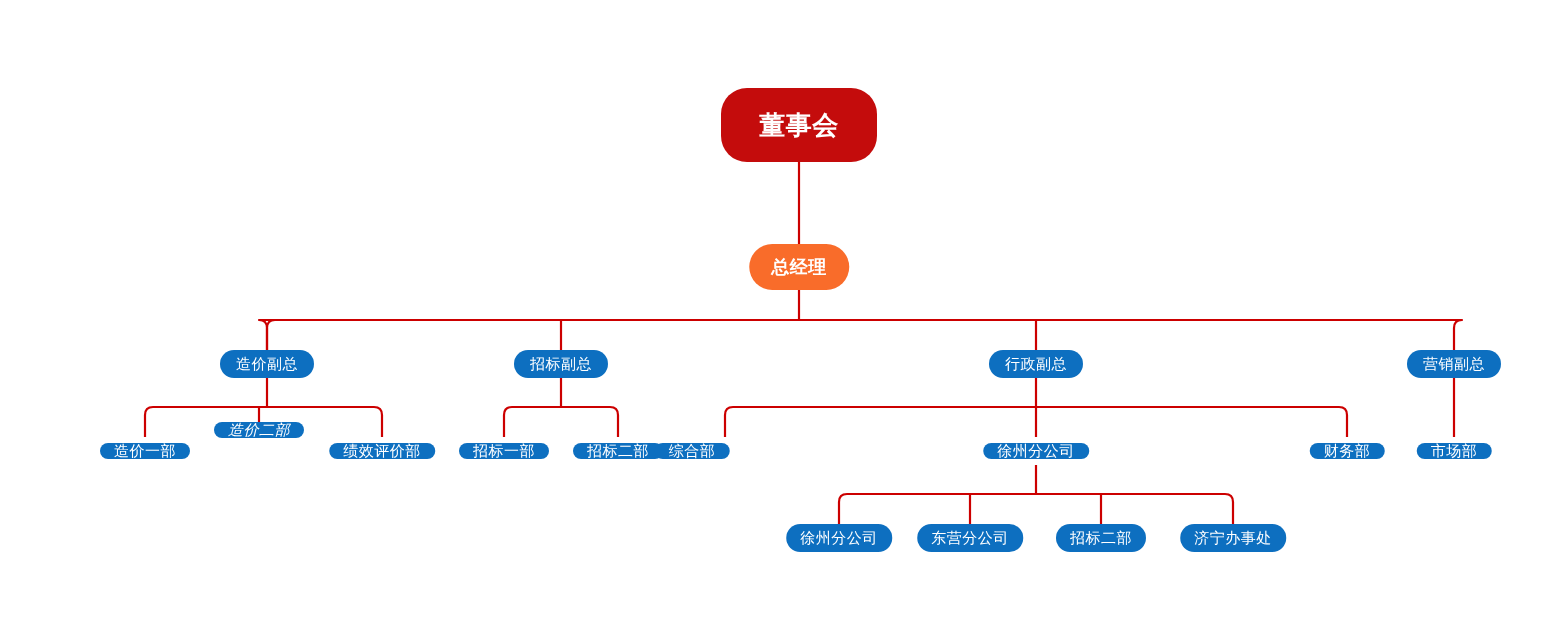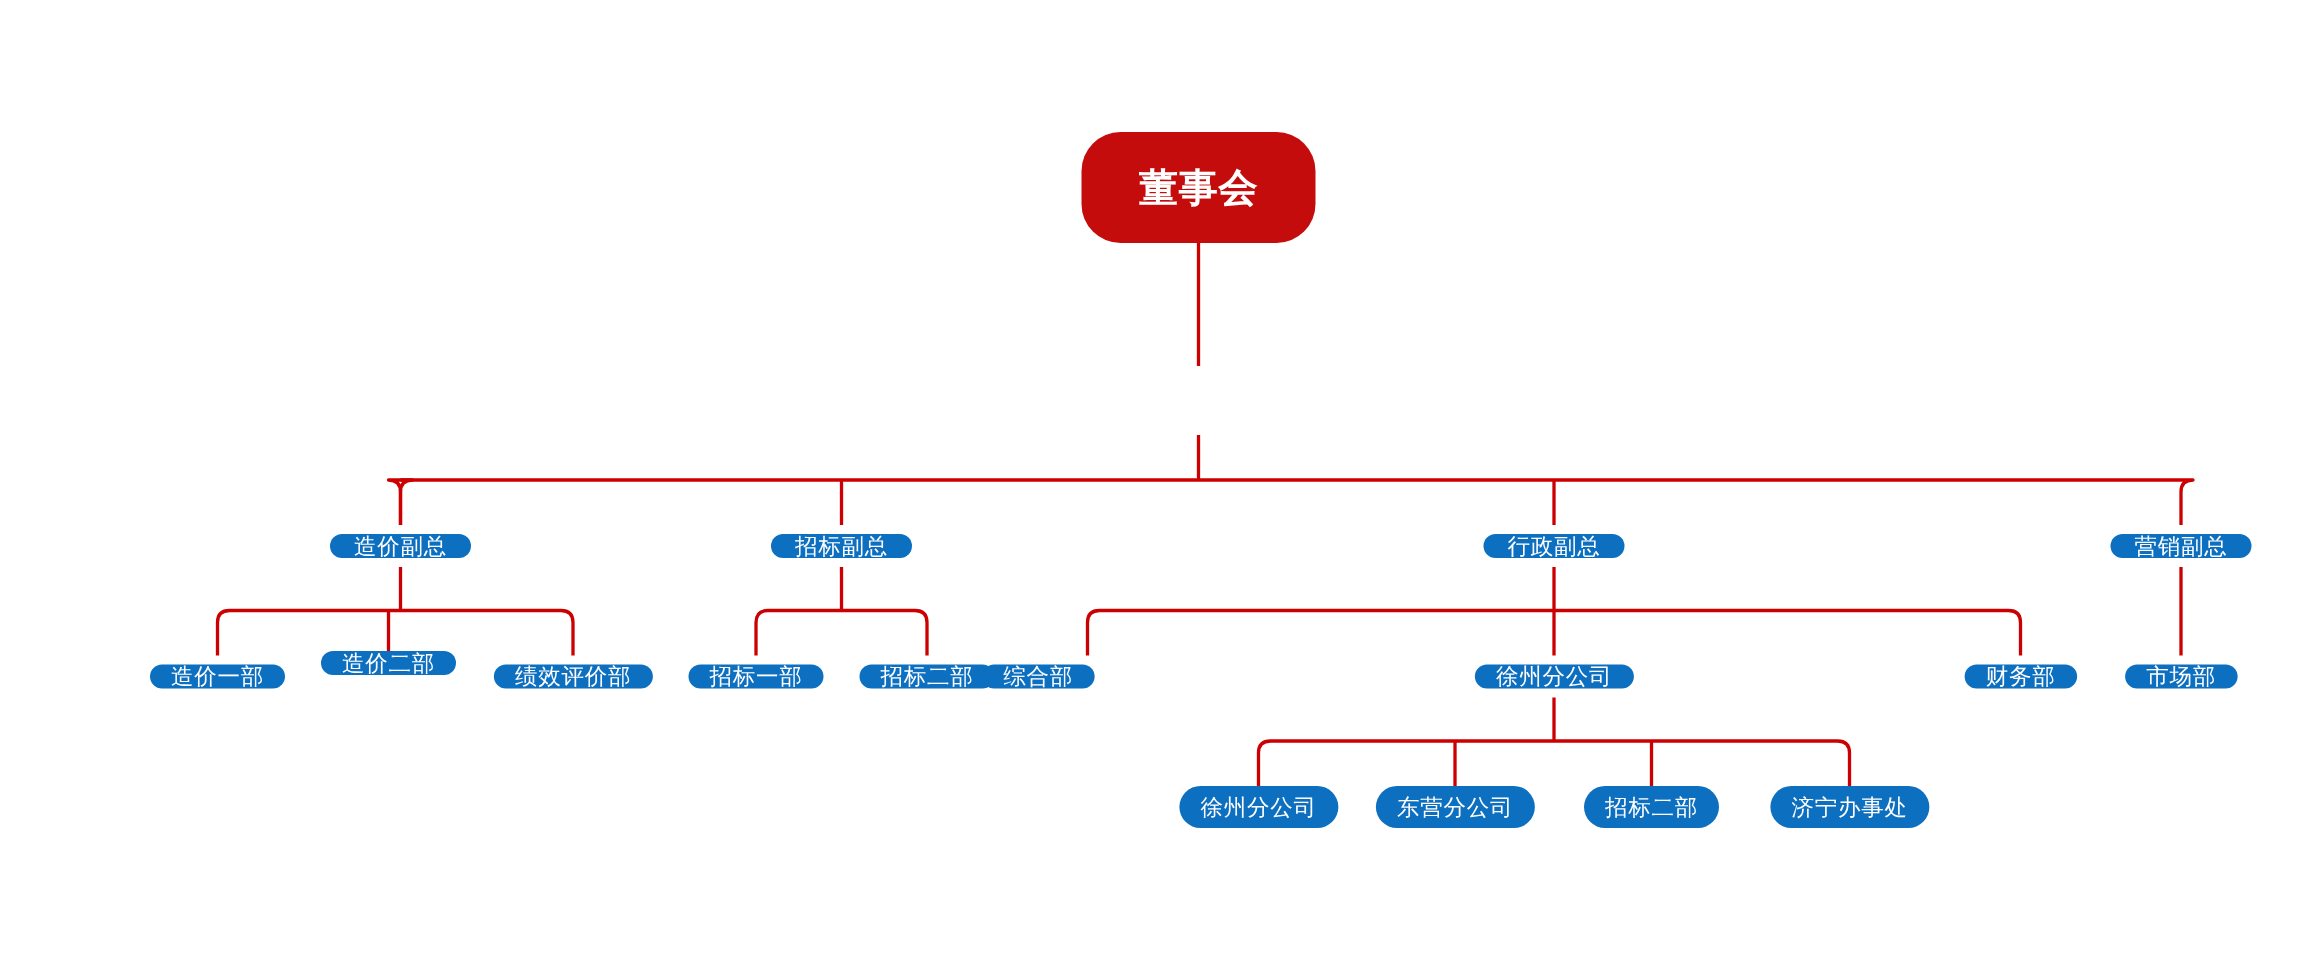--- a/index.html
+++ b/index.html
@@ -51,21 +51,21 @@
     background: #f96c2a;
     font-size: 18px;
     font-weight: bold;
     height: 46px;
     border-radius: 23px;
     padding: 0 22px;
   }
   .node-l3 {
     background: #0d6fc0;
     font-size: 15px;
-    height: 16px;
+    height: 28px;
     border-radius: 14px;
     padding: 0 16px;
   }
   .node-l4 {
     background: #0d6fc0;
     font-size: 15px;
     height: 16px;
     border-radius: 14px;
     padding: 0 14px;
   }
@@ -107,28 +107,29 @@
 
       <path d="M 1008 465 L 1008 494"></path>
       <path d="M 811 524 L 811 502 Q 811 494 819 494 L 1197 494 Q 1205 494 1205 502 L 1205 524"></path>
       <path d="M 942 494 L 942 524"></path>
       <path d="M 1073 494 L 1073 524"></path>
     </g>
   </svg>
 
   <div class="node node-root" style="left:771px; top:125px;">董事会</div>
 
+  <div class="node node-l2" style="left:771px; top:267px;">总经理</div>
 
   <div class="node node-l3" style="left:239px; top:364px;">造价副总</div>
   <div class="node node-l3" style="left:533px; top:364px;">招标副总</div>
   <div class="node node-l3" style="left:1008px; top:364px;">行政副总</div>
   <div class="node node-l3" style="left:1426px; top:364px;">营销副总</div>
 
   <div class="node node-l4" style="left:117px; top:451px;">造价一部</div>
-  <div class="node node-l4" style="left:231px; top:442px;">造价二部</div>
+  <div class="node node-l4" style="left:231px; top:430px;font-style:italic;">造价二部</div>
   <div class="node node-l4" style="left:354px; top:451px;">绩效评价部</div>
   <div class="node node-l4" style="left:476px; top:451px;">招标一部</div>
   <div class="node node-l4" style="left:590px; top:451px;">招标二部</div>
   <div class="node node-l4" style="left:664px; top:451px;">综合部</div>
   <div class="node node-l4" style="left:1008px; top:451px;">徐州分公司</div>
   <div class="node node-l4" style="left:1319px; top:451px;text-align:center;">财务部</div>
   <div class="node node-l4" style="left:1426px; top:451px;">市场部</div>
 
   <div class="node node-l5" style="left:811px; top:538px;">徐州分公司</div>
   <div class="node node-l5" style="left:942px; top:538px;">东营分公司</div>

